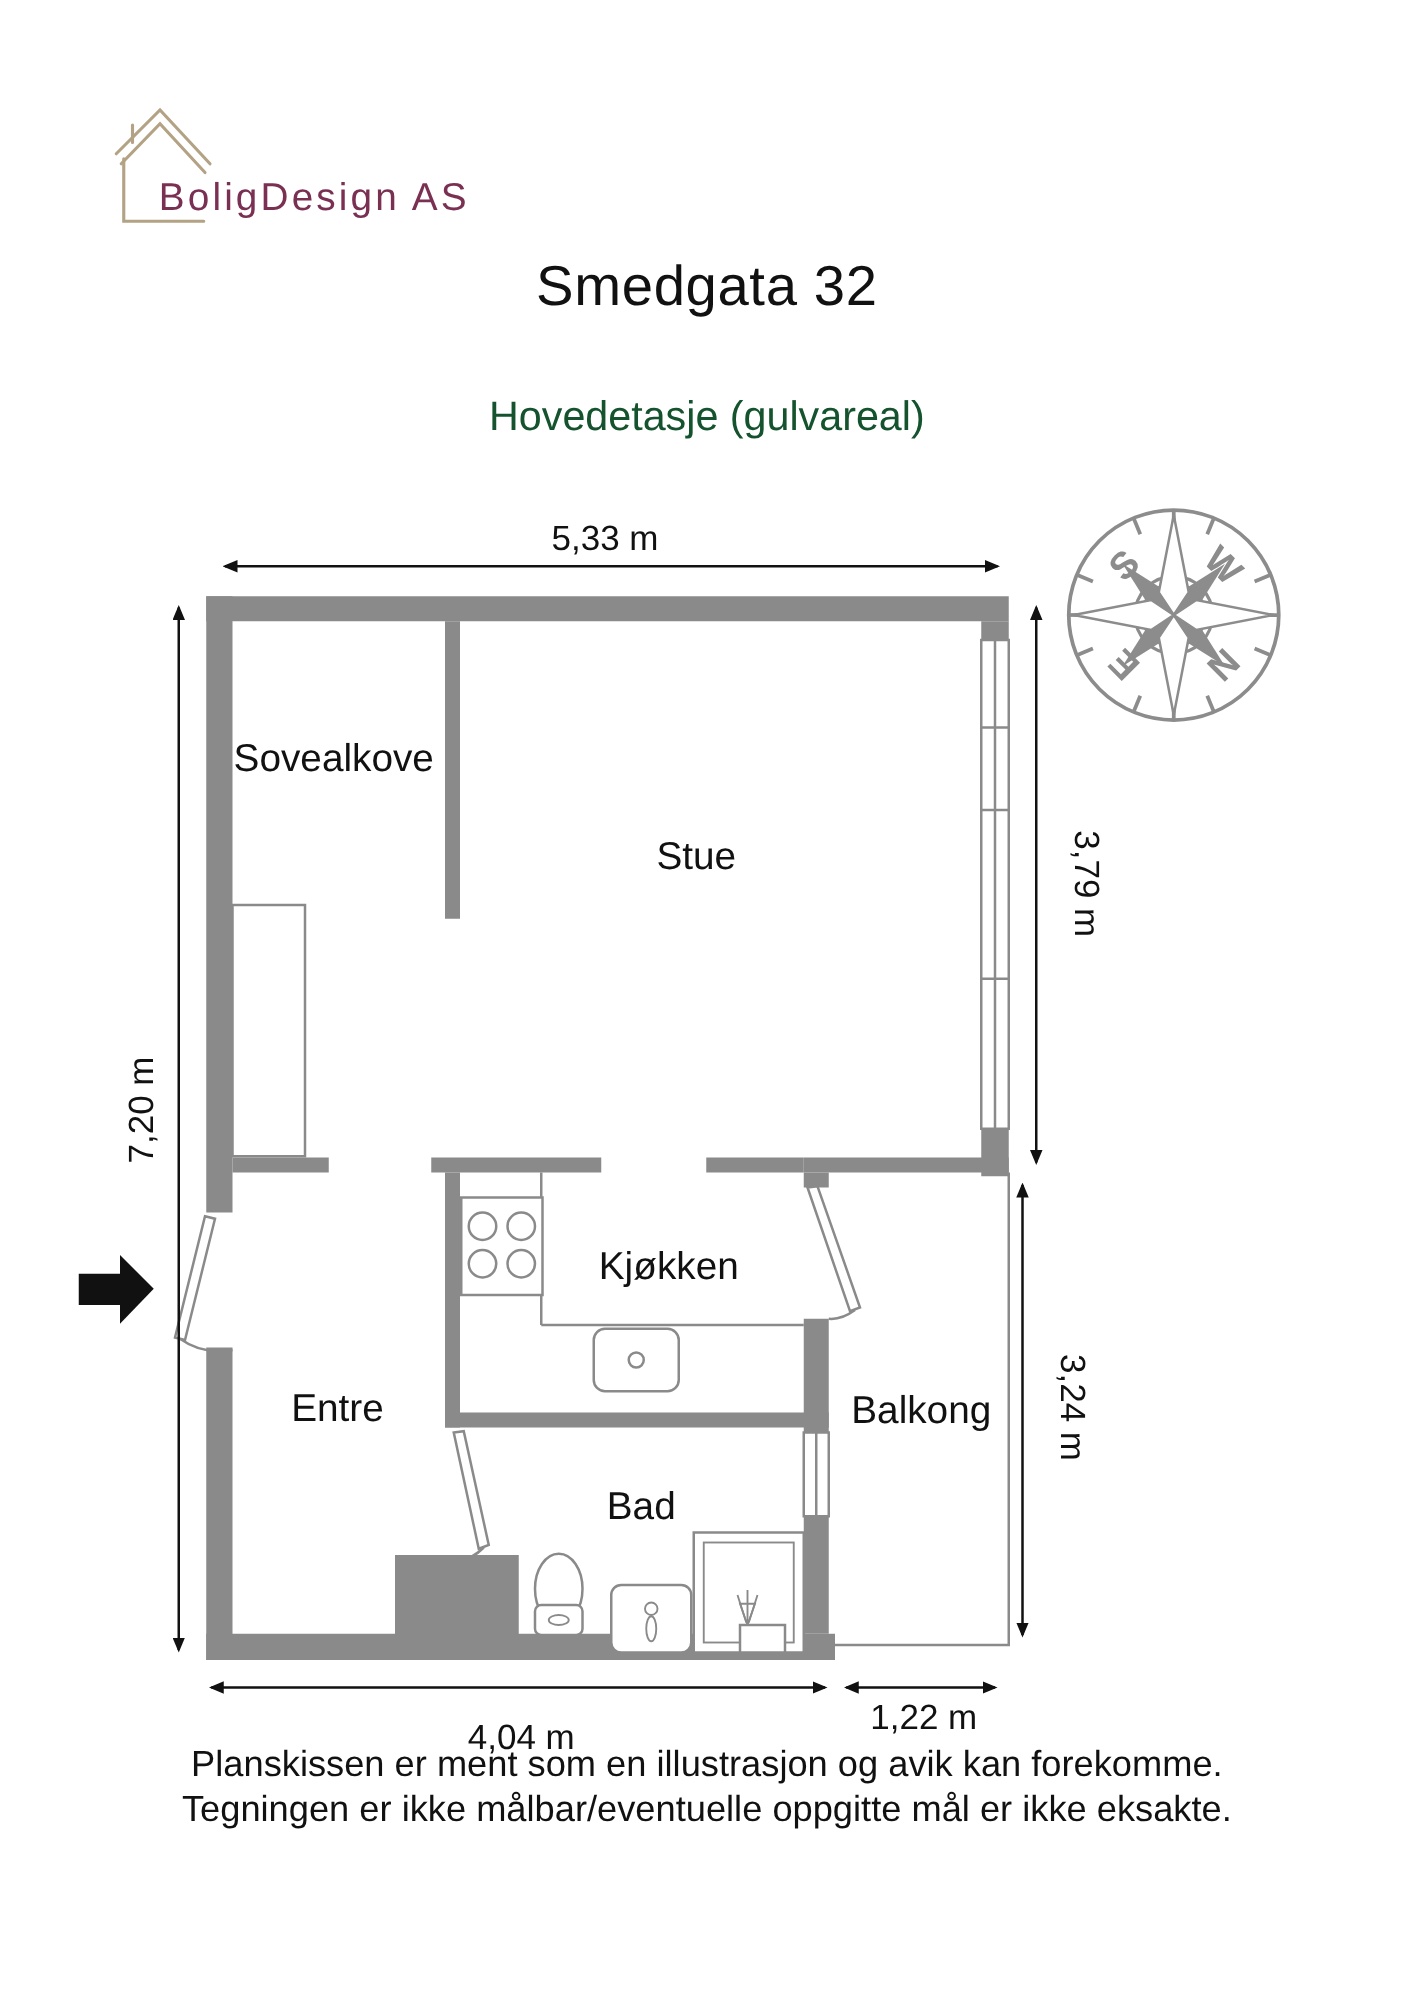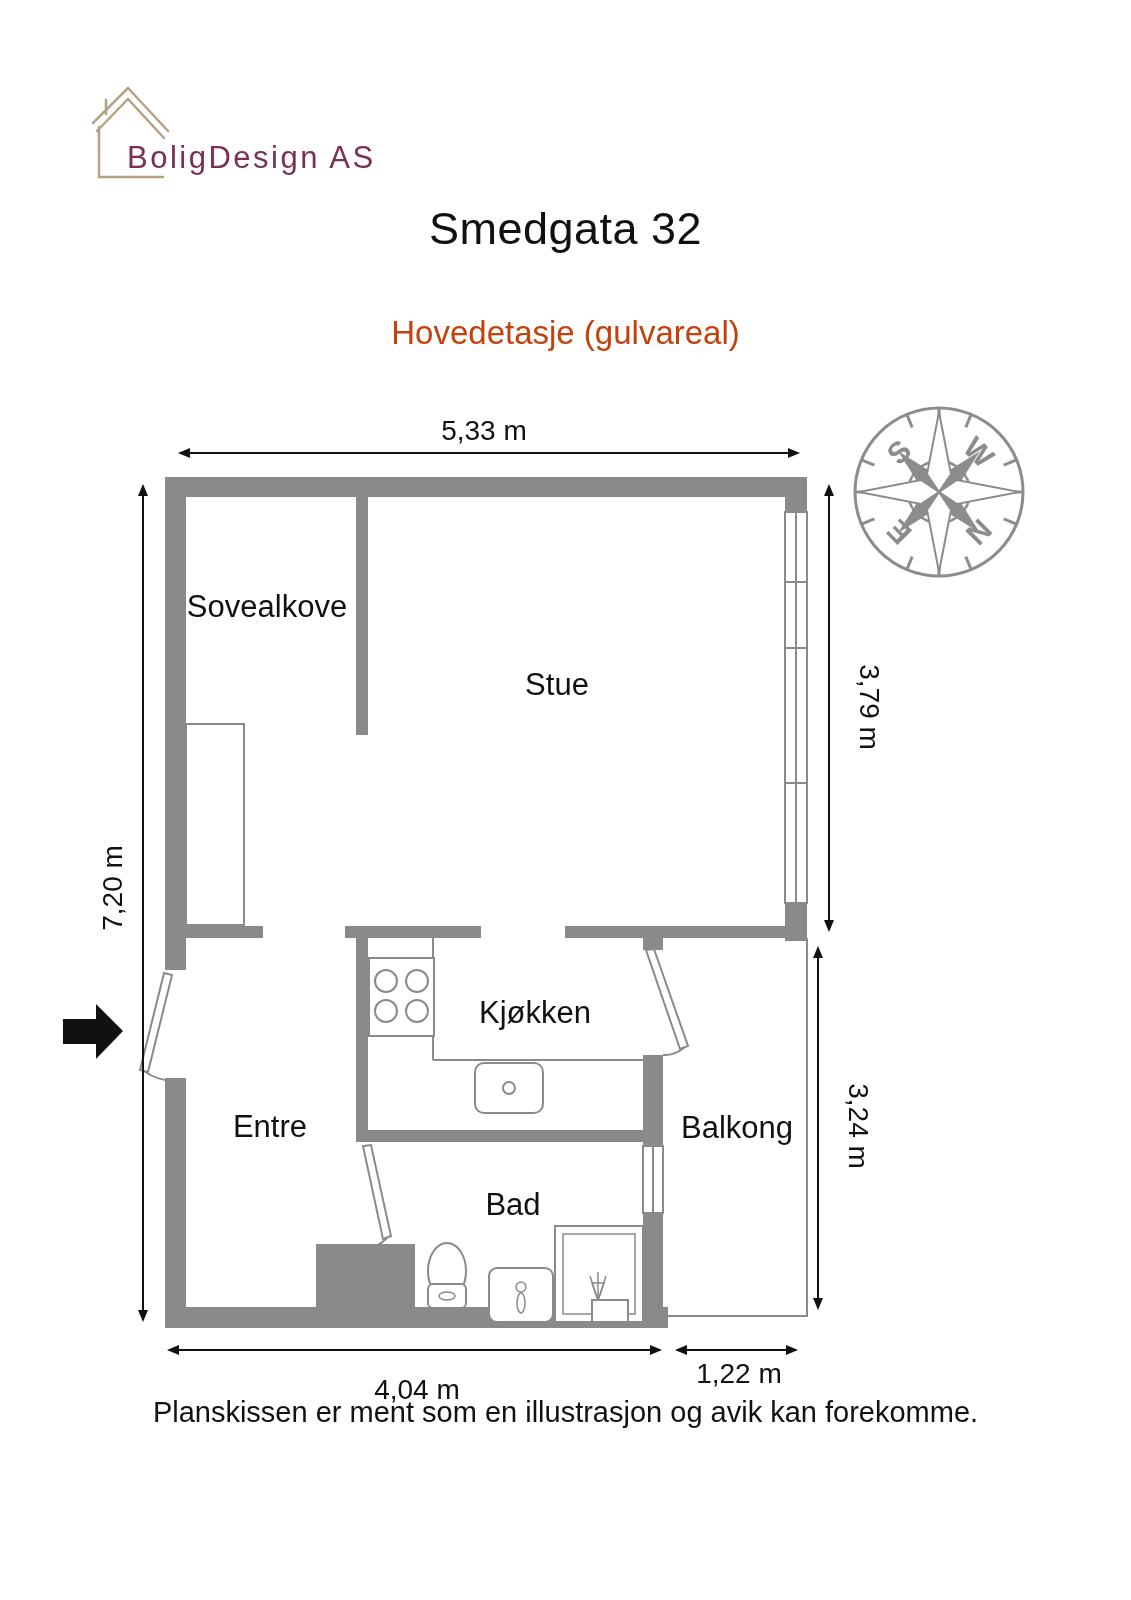--- a/index.html
+++ b/index.html
@@ -8,21 +8,21 @@
     font-family:"Liberation Sans", sans-serif;overflow:hidden;border-radius:16px;
   }
   .plan-svg{position:absolute;left:0;top:0;width:1131px;height:1600px;}
   .logo-svg{position:absolute;left:88px;top:78px;width:300px;height:112px;}
   .title{
     position:absolute;left:0;top:203px;width:1131px;text-align:center;
     font-size:45px;color:#111;letter-spacing:0.5px;
   }
   .subtitle{
     position:absolute;left:0;top:314px;width:1131px;text-align:center;
-    font-size:33px;color:#c2410c;
+    font-size:33px;color:#14532d;
   }
   .disclaimer{
     position:absolute;left:0;top:1394px;width:1131px;text-align:center;
     font-size:29px;line-height:36px;color:#111;
   }
   .room-label{font-size:31px;fill:#111;}
   .dim-label{font-size:28px;fill:#111;}
   .compass-letter{font-size:30px;font-weight:bold;fill:#8c8c8c;}
   .logo-text{font-size:31px;letter-spacing:2.5px;fill:#7a3053;}
 </style>
@@ -195,15 +195,16 @@
       </g>
       <text class="compass-letter" transform="translate(-40 -40) rotate(-45)" text-anchor="middle" dy="0.35em">S</text>
       <text class="compass-letter" transform="translate(40 -40) rotate(45)" text-anchor="middle" dy="0.35em">W</text>
       <text class="compass-letter" transform="translate(40 40) rotate(135)" text-anchor="middle" dy="0.35em">N</text>
       <text class="compass-letter" transform="translate(-40 40) rotate(-135)" text-anchor="middle" dy="0.35em">E</text>
     </g>
   </svg>
 
   <div class="disclaimer">
     <div>Planskissen er ment som en illustrasjon og avik kan forekomme.</div>
+    <div>Tegningen er ikke målbar/eventuelle oppgitte mål er ikke eksakte.</div>
   </div>
 
 </div>
 
 </body></html>

